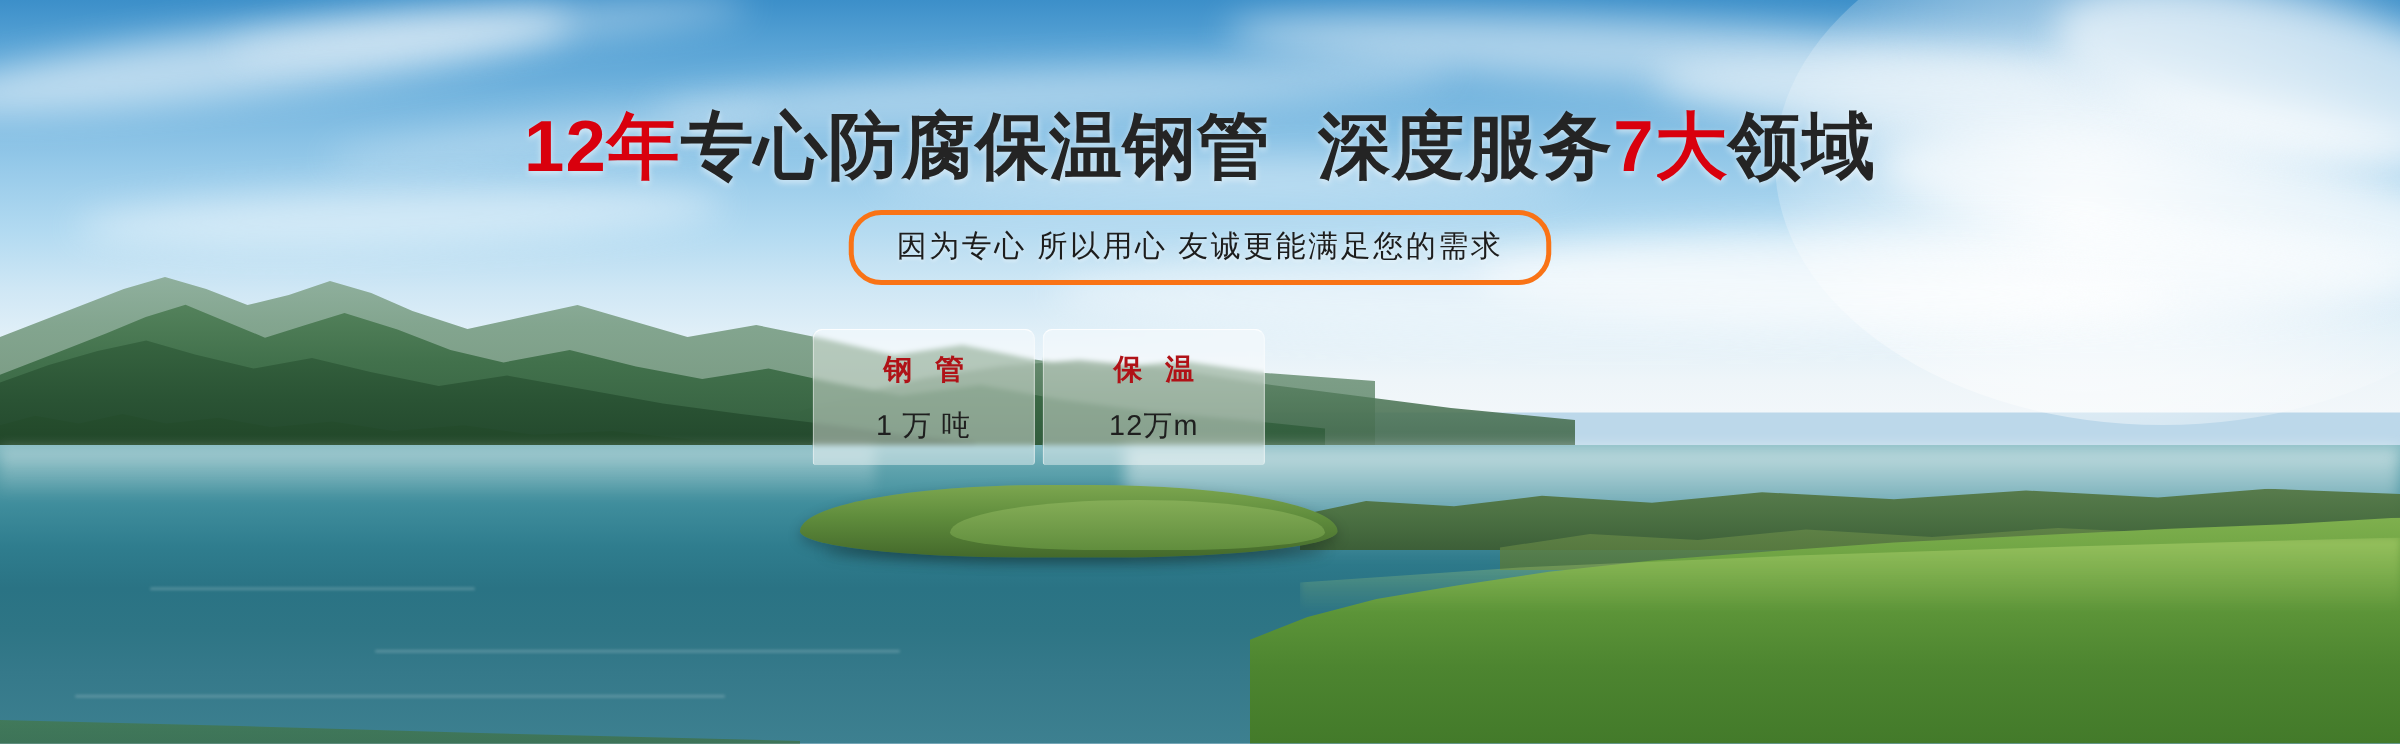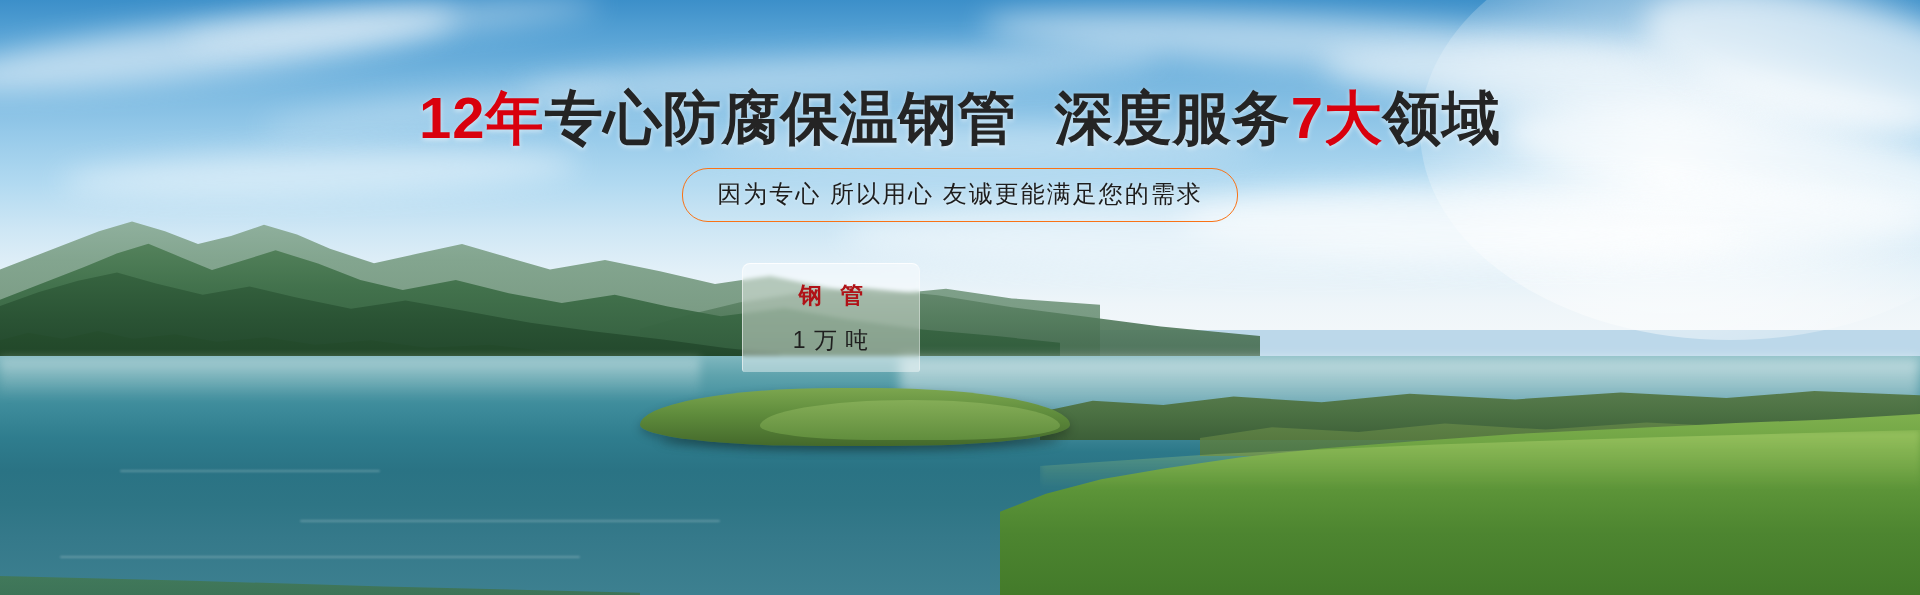--- a/index.html
+++ b/index.html
@@ -189,21 +189,21 @@
   .hl-red{color:#d9000d;}
   .hl-dark{color:#242424;}
   .hl-gap{display:inline-block;width:38px;}
 
   .subtitle-wrap{
     position:absolute;left:0;top:168px;width:1920px;text-align:center;
   }
   .subtitle{
     display:inline-block;
     padding:9px 34px 11px;
-    border:1px solid #f97316;
+    border:4px solid #f97316;
     border-radius:26px;
     font-size:24px;
     letter-spacing:2px;
     color:#1d1d1d;
     white-space:nowrap;
     background:rgba(255,255,255,.05);
     text-shadow:0 1px 3px rgba(255,255,255,.5);
   }
 
   
@@ -286,16 +286,20 @@
   </div>
 
   <div class="cards">
 
     <div class="card">
       <div class="card-title">钢 管</div>
       <div class="card-value"><span>1 万 吨</span></div>
     </div>
 
 
+    <div class="card">
+      <div class="card-title">保 温</div>
+      <div class="card-value"><span>12万m</span></div>
+    </div>
 
   </div>
 
 </div>
 
 </body></html>

